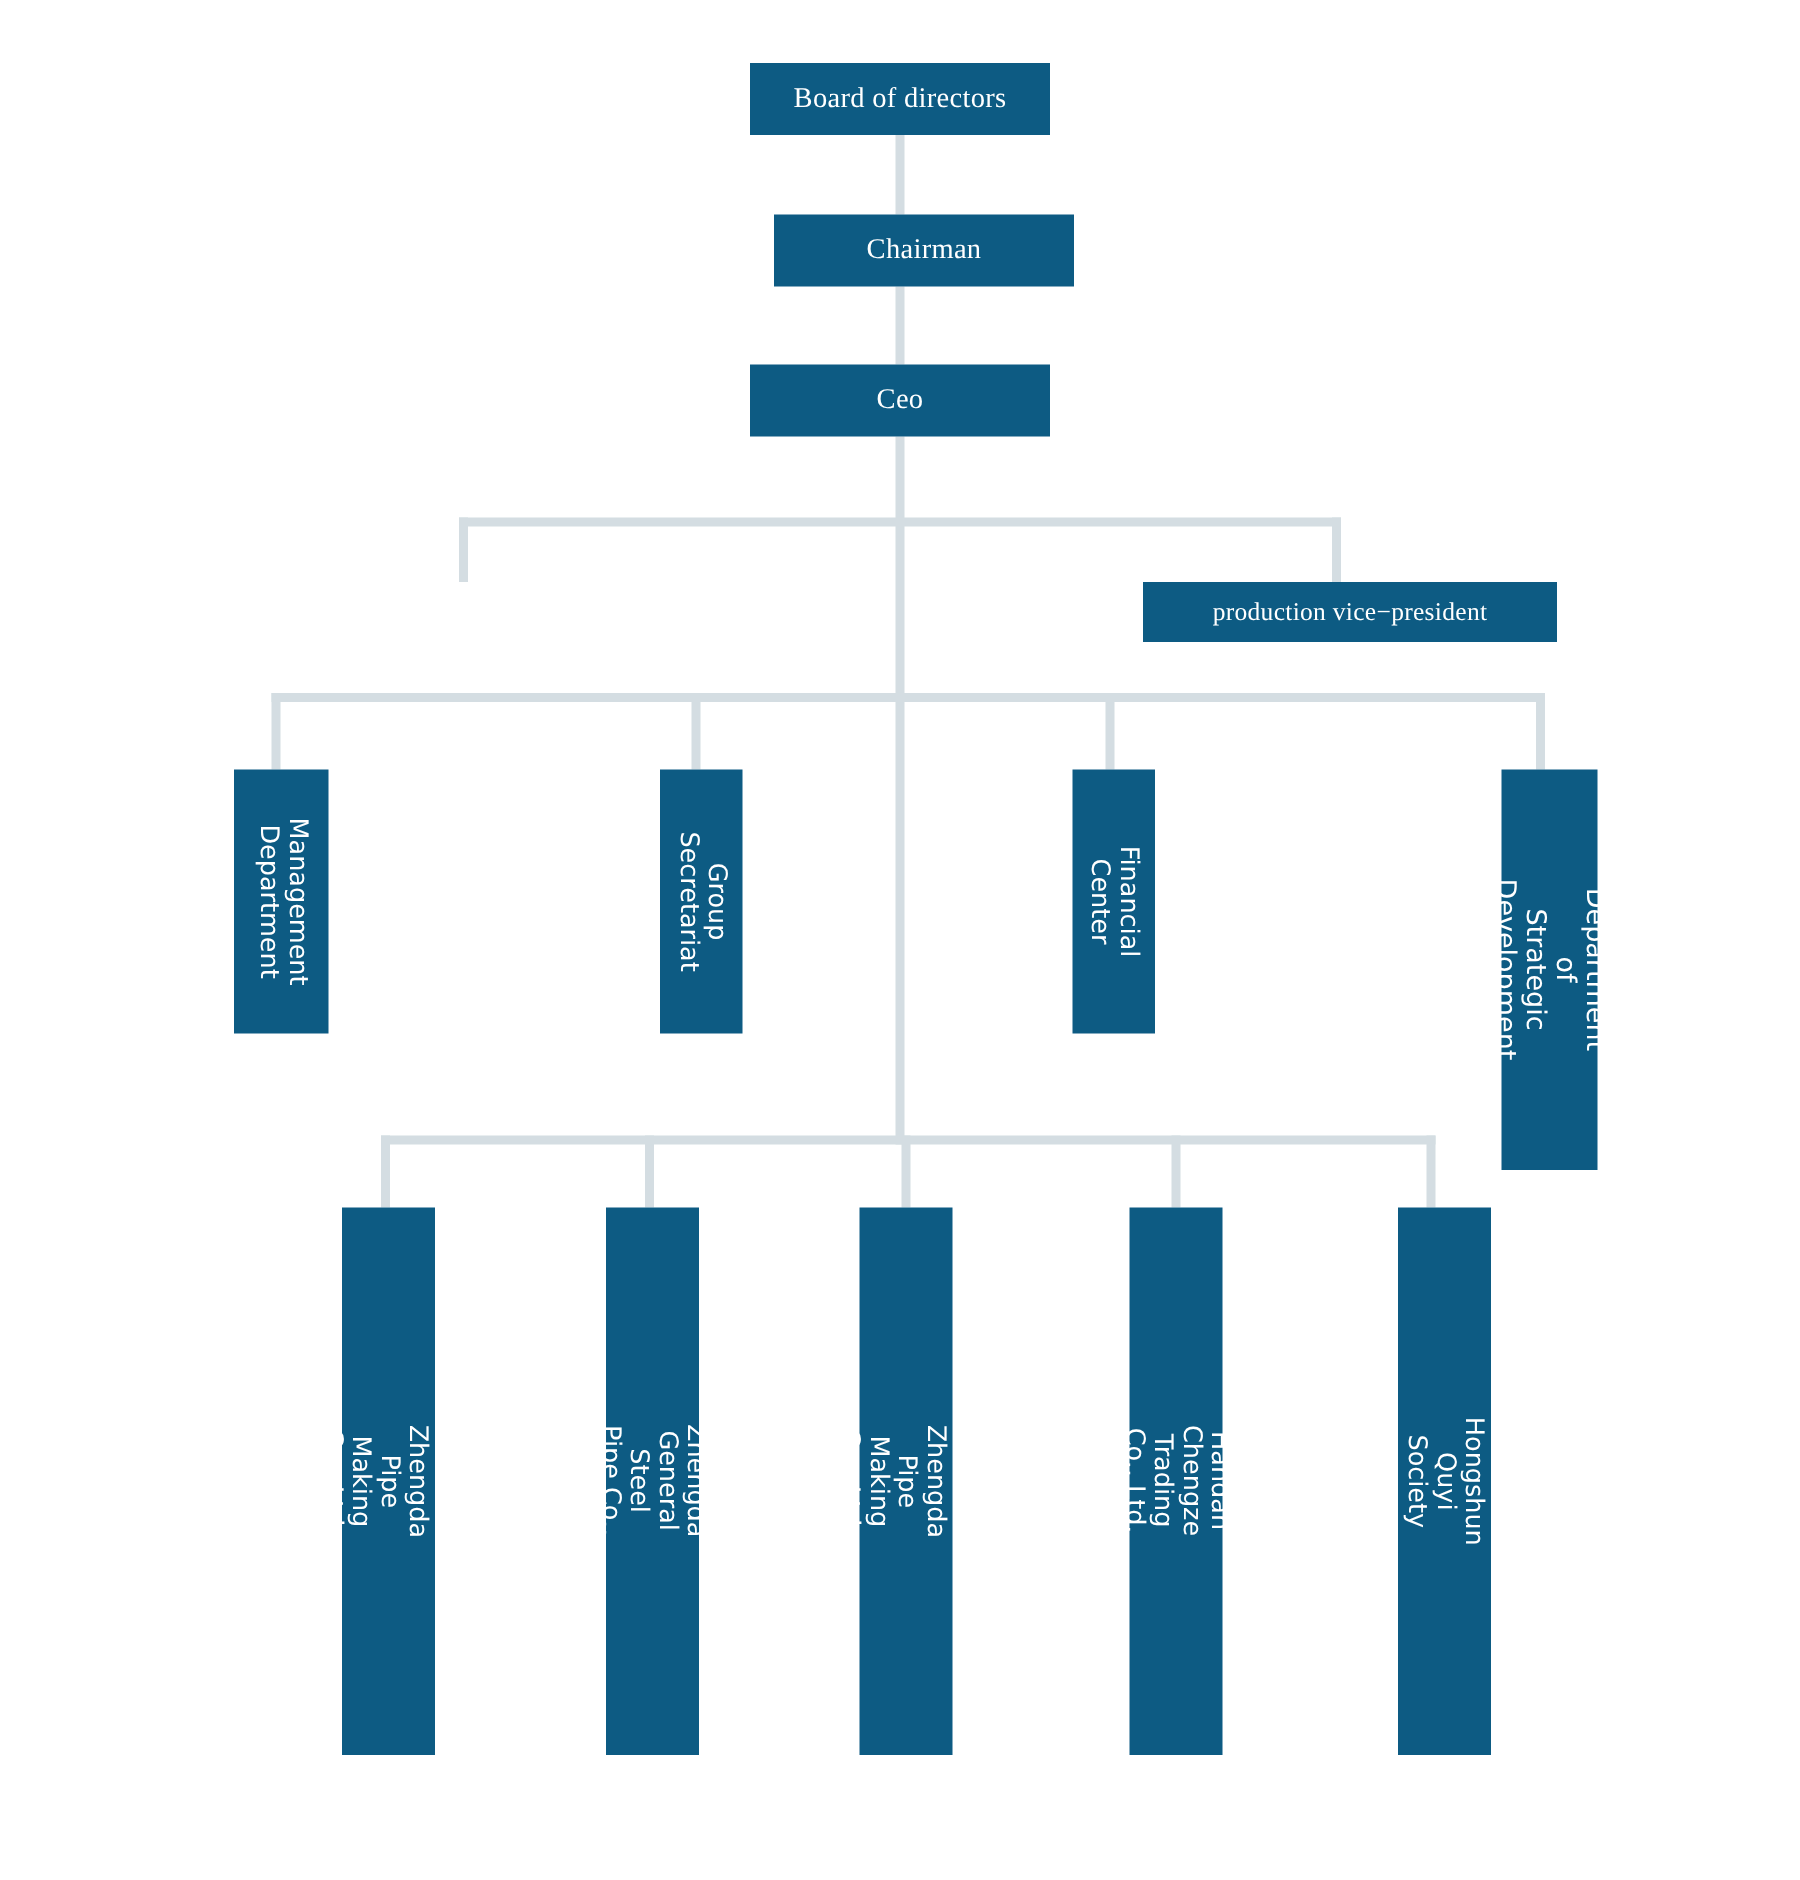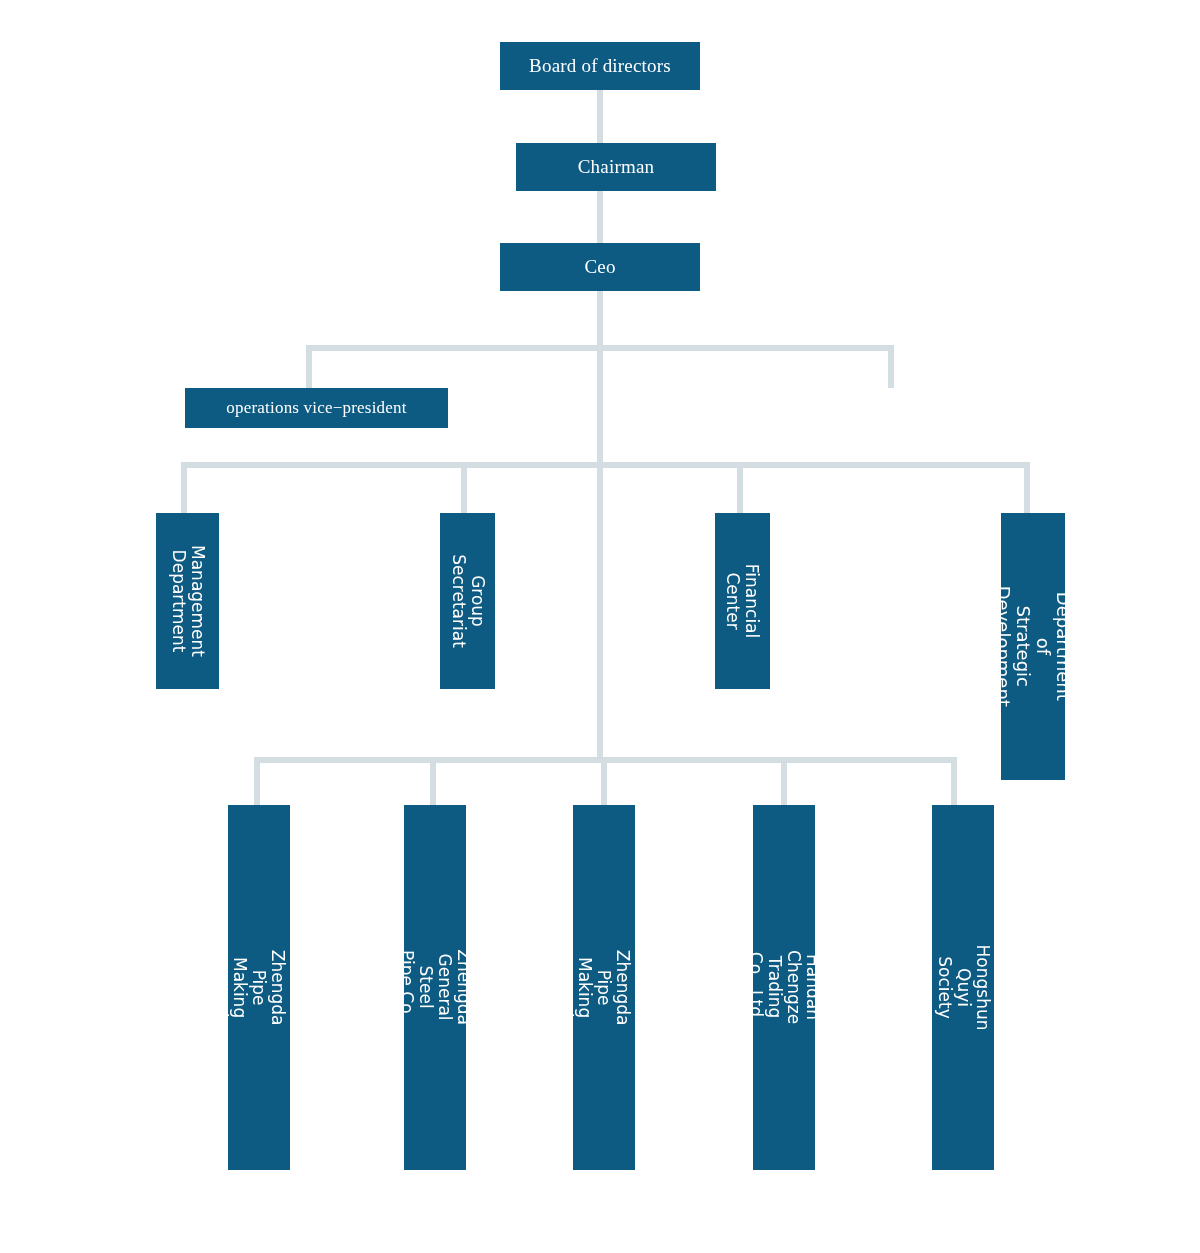--- a/index.html
+++ b/index.html
@@ -89,22 +89,22 @@
   <div class="conn" style="left:601px; top:757px; width:6px; height:48px;"></div>
   <div class="conn" style="left:781px; top:757px; width:6px; height:48px;"></div>
   <div class="conn" style="left:951px; top:757px; width:6px; height:48px;"></div>
 
   <div class="box h lvl1" style="left:500px; top:42px; width:200px; height:48px;">Board of directors</div>
 
   <div class="box h lvl1" style="left:500px; top:143px; width:200px; height:48px;margin-left:16px;">Chairman</div>
 
   <div class="box h lvl1" style="left:500px; top:243px; width:200px; height:48px;text-align:center;">Ceo</div>
 
-  <div class="box h lvl2" style="left:185px; top:388px; width:263px; height:40px;">operations vice−president</div>
 
+  <div class="box h lvl2" style="left:762px; top:388px; width:276px; height:40px;">production vice−president</div>
 
   <div class="box v" style="left:156px; top:513px; width:63px; height:176px;">
     <span class="vtext" style="width:176px;">Management
 Department</span>
   </div>
 
   <div class="box v" style="left:440px; top:513px; width:55px; height:176px;">
     <span class="vtext" style="width:176px;">Group Secretariat</span>
   </div>
 

